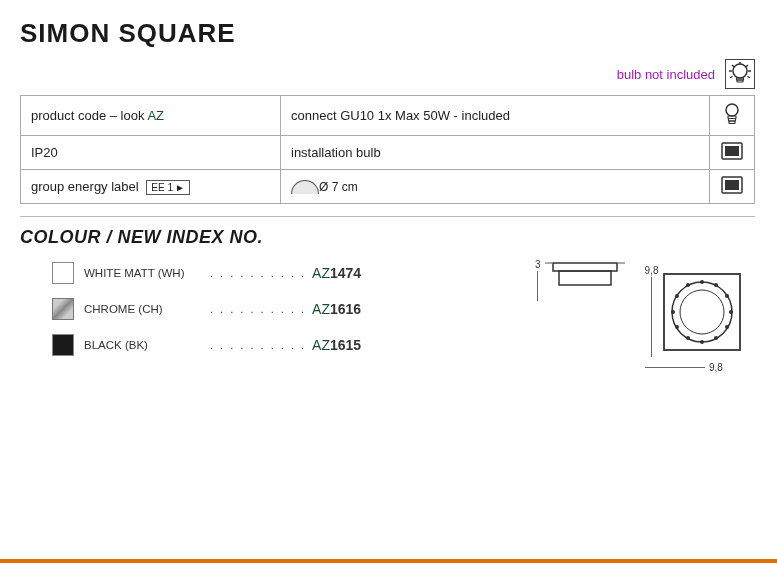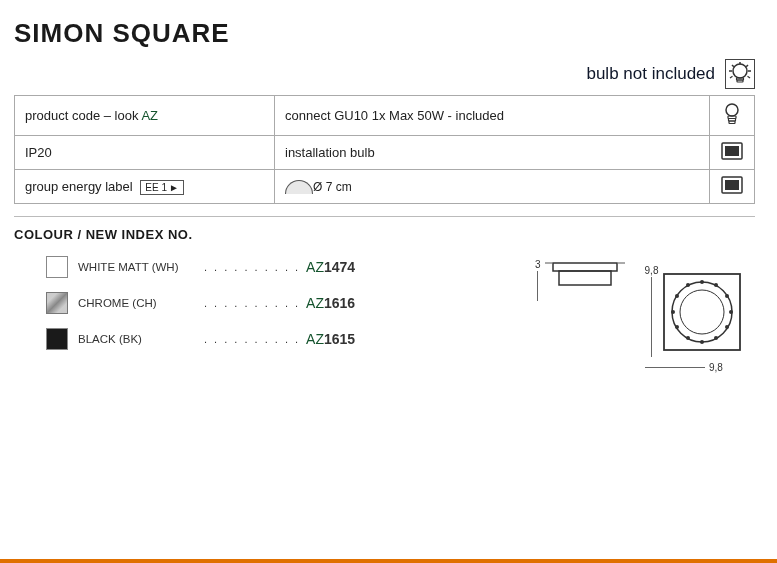--- a/index.html
+++ b/index.html
@@ -7,40 +7,40 @@
       background: #fff;
       font-family: Arial, sans-serif;
       width: 777px;
       min-height: 563px;
       position: relative;
       overflow: hidden;
     }
     .page {
       width: 777px;
       min-height: 563px;
-      padding: 18px 22px 10px 14px;
+      padding: 18px 22px 10px 20px;
       position: relative;
     }
     .title {
       font-size: 26px;
       font-weight: 900;
       letter-spacing: 1px;
       color: #1a1a1a;
       margin-bottom: 10px;
     }
     .bulb-row {
       display: flex;
       justify-content: flex-end;
       align-items: center;
       gap: 10px;
       margin-bottom: 6px;
     }
     .bulb-text {
-      font-size: 17px;
-      color: #0f172a;
+      font-size: 13px;
+      color: #a21caf;
     }
     .bulb-icon {
       width: 30px;
       height: 30px;
       border: 1.5px solid #444;
       display: flex;
       align-items: center;
       justify-content: center;
       font-size: 18px;
     }
@@ -80,25 +80,26 @@
     }
     .energy-arrow {
       font-size: 10px;
     }
     .section-divider {
       border: none;
       border-top: 1px solid #bbb;
       margin: 12px 0 10px 0;
     }
     .colour-title {
-      font-size: 13px;
+      font-size: 18px;
       font-weight: bold;
       letter-spacing: 0.5px;
       color: #1a1a1a;
       margin-bottom: 14px;
+      font-style: italic;
     }
     .colour-section {
       display: flex;
       gap: 30px;
     }
     .colour-list {
       flex: 1;
     }
     .colour-item {
       display: flex;

